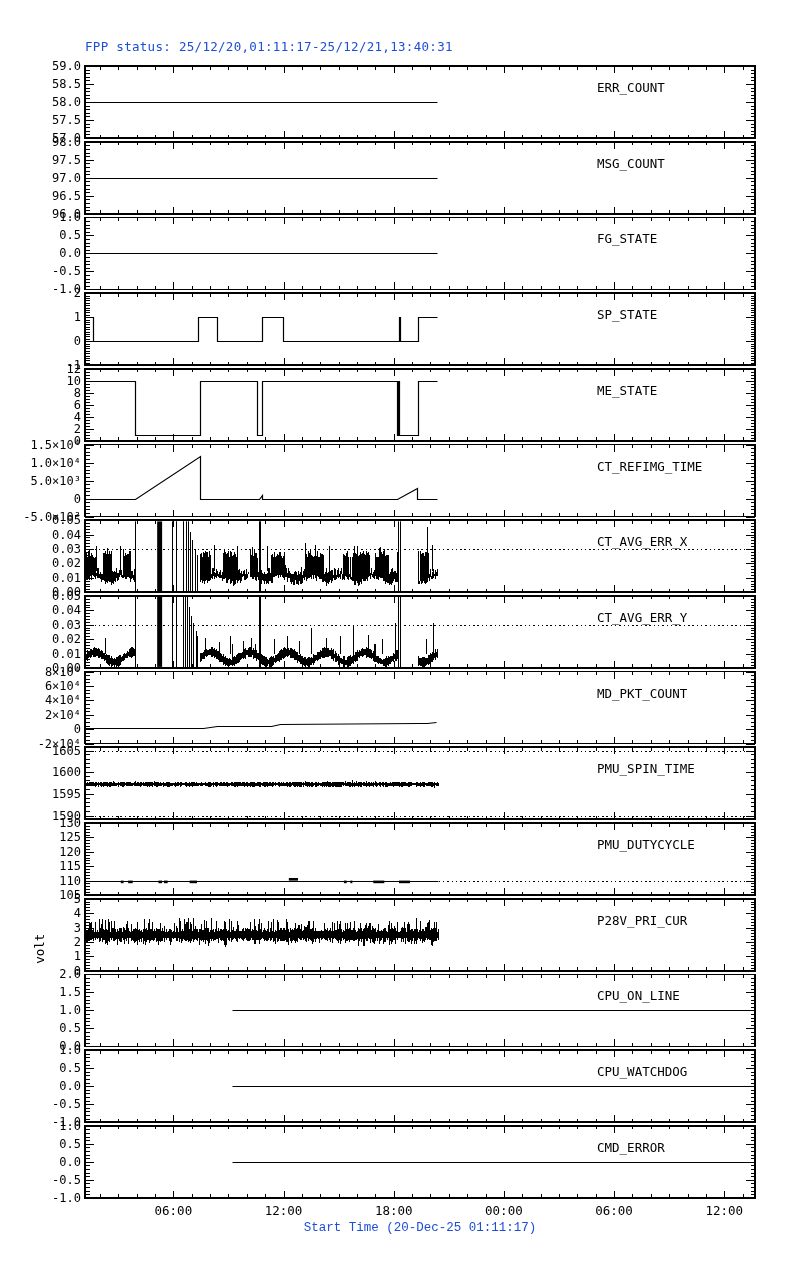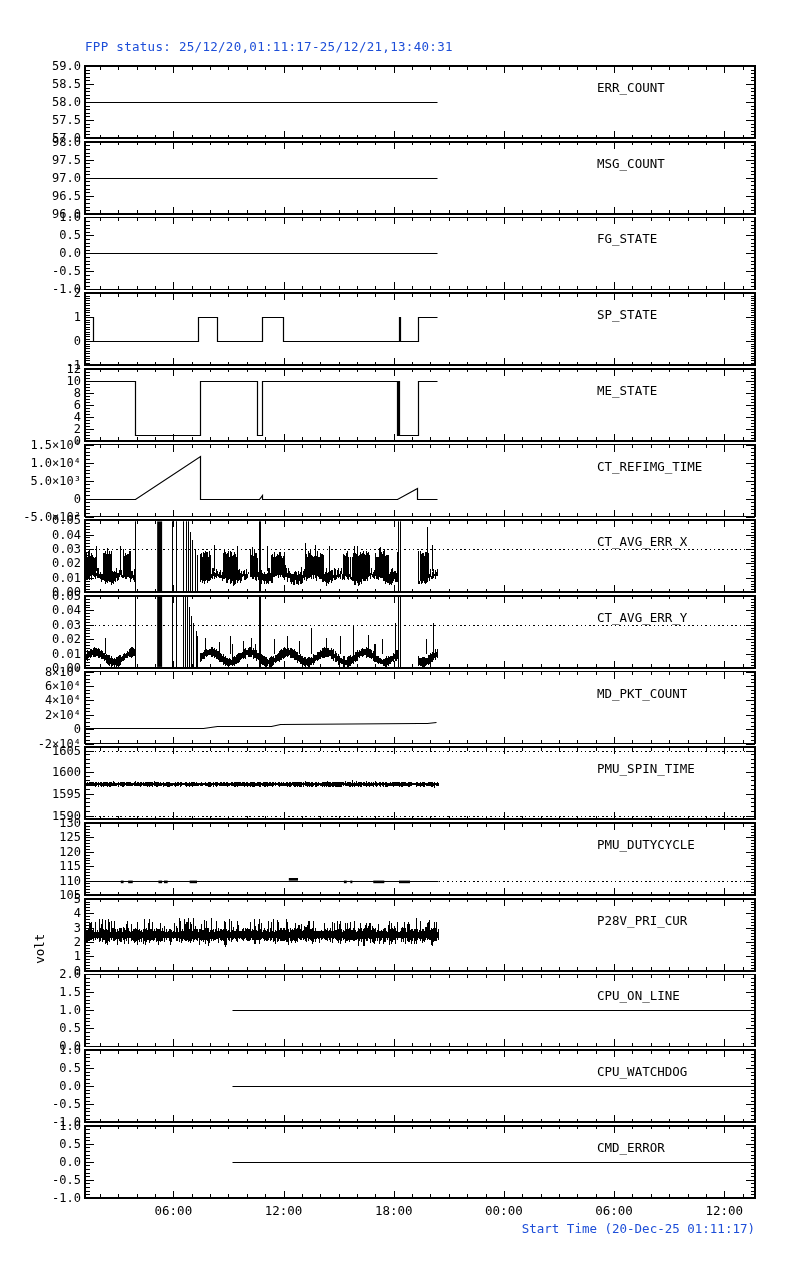--- a/index.html
+++ b/index.html
@@ -1,19 +1,19 @@
 <!DOCTYPE html>
 <html><head>
 <meta charset="utf-8">
 <style>
   html,body{margin:0;padding:0;background:#fff;}
   .page{position:relative;width:800px;height:1280px;background:#ffffff;overflow:hidden;
         font-family:"DejaVu Sans Mono", monospace;color:#1d4ed8;padding-left:32px;}
   .title{position:absolute;left:85px;top:39px;font-size:12.5px;letter-spacing:0.3px;white-space:pre;}
-  .xlabel{position:absolute;left:85px;top:1221px;width:670px;text-align:right;font-size:12.5px;white-space:pre;}
+  .xlabel{position:absolute;left:85px;top:1221px;width:670px;text-align:center;font-size:12.5px;white-space:pre;font-family:Liberation Mono, monospace;}
   svg{position:absolute;left:0;top:0;}
   svg text{font-family:"DejaVu Sans Mono", monospace;fill:#000;}
 </style>
 </head>
 <body>
 
 <div class="page">
   <div class="title">FPP status: 25/12/20,01:11:17-25/12/21,13:40:31</div>
   <svg id="plot" width="800" height="1280">
       <g>

